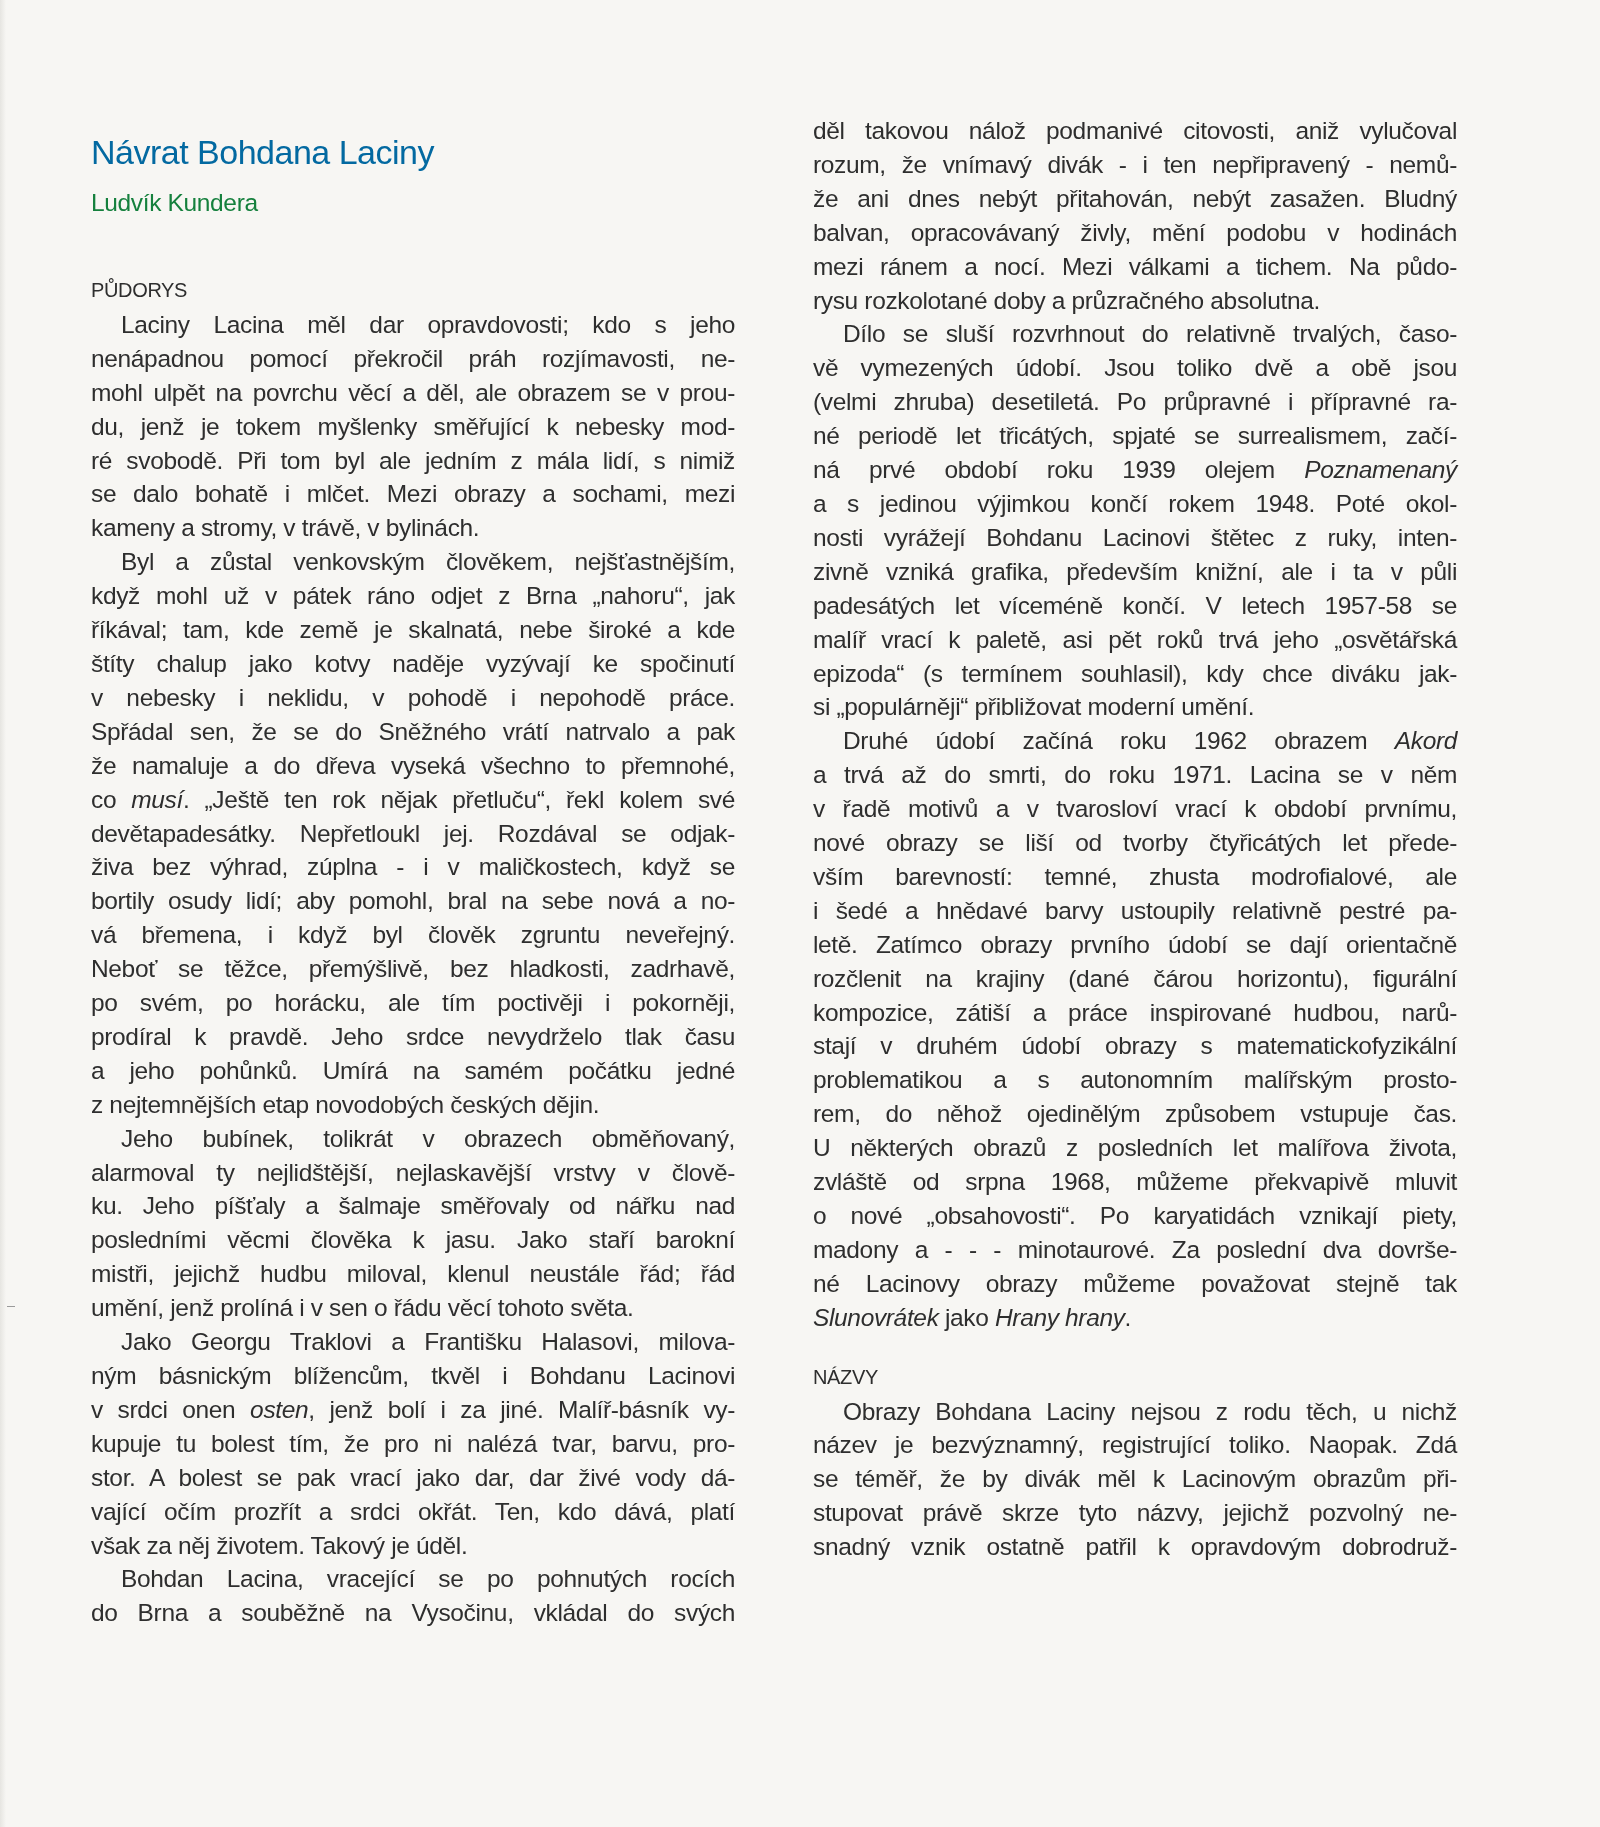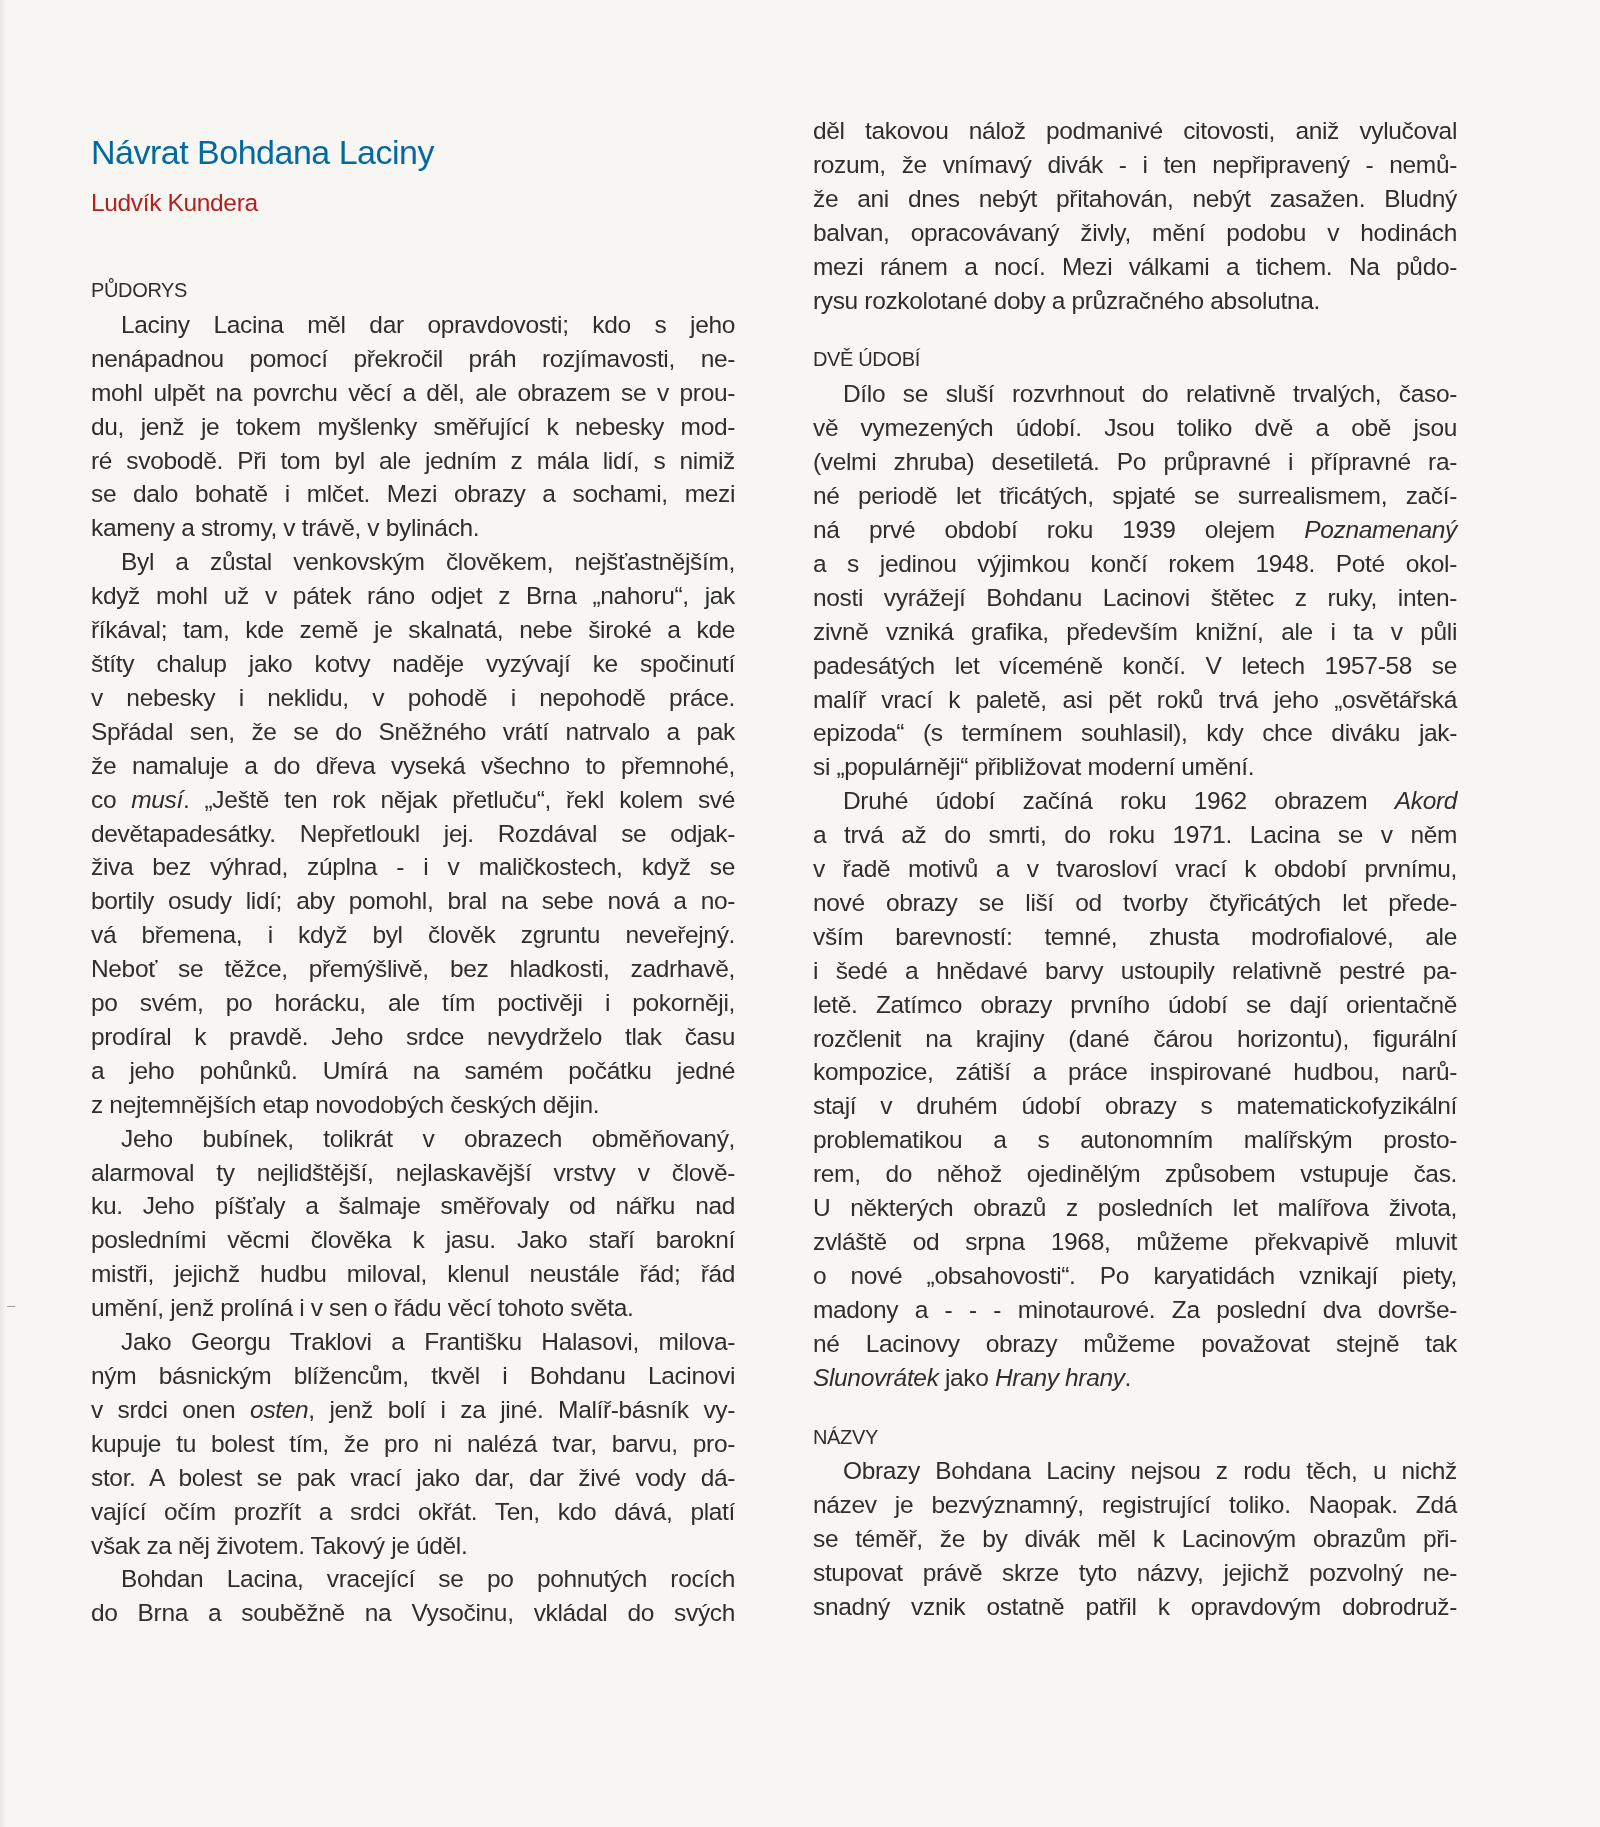--- a/index.html
+++ b/index.html
@@ -22,21 +22,21 @@
     font-size: 24.5px;
     line-height: 33.9px;
     letter-spacing: -0.35px;
   }
   .col-left { left: 91px; top: 132px; }
   .col-right { left: 813px; top: 114px; }
   .title {
     font-size: 34px; line-height: 40px; letter-spacing: -0.5px;
     margin: 0 0 16px 0; font-weight: normal; color: #0369a1;
   }
-  .author { font-size: 24.5px; line-height: 30px; margin: 0 0 56px 0; color: #b91c1c; }
+  .author { font-size: 24.5px; line-height: 30px; margin: 0 0 56px 0; color: #15803d; }
   .heading { margin: 0; font-weight: normal; font-size: 20px; line-height: 33.9px; }
   .heading.spaced { margin-top: 26px; }
   .para { margin: 0; }
   .line { display: block; white-space: nowrap; text-align: justify; text-align-last: justify; }
   .line.last { text-align-last: left; }
   .line.indent { padding-left: 30px; }
   .ital { font-style: italic; }
   .margin-mark {
     position: absolute; left: 7px; top: 1306px; width: 8px; height: 1px; background: #9a9a9a;
   }
@@ -111,21 +111,20 @@
 <div class="col col-right">
   <p class="para">
     <span class="line">děl takovou nálož podmanivé citovosti, aniž vylučoval</span>
     <span class="line">rozum, že vnímavý divák - i ten nepřipravený - nemů-</span>
     <span class="line">že ani dnes nebýt přitahován, nebýt zasažen. Bludný</span>
     <span class="line">balvan, opracovávaný živly, mění podobu v hodinách</span>
     <span class="line">mezi ránem a nocí. Mezi válkami a tichem. Na půdo-</span>
     <span class="line last">rysu rozkolotané doby a průzračného absolutna.</span>
   </p>
 
-  <h2 class="heading spaced">DVĚ ÚDOBÍ</h2>
 
   <p class="para">
     <span class="line indent">Dílo se sluší rozvrhnout do relativně trvalých, časo-</span>
     <span class="line">vě vymezených údobí. Jsou toliko dvě a obě jsou</span>
     <span class="line">(velmi zhruba) desetiletá. Po průpravné i přípravné ra-</span>
     <span class="line">né periodě let třicátých, spjaté se surrealismem, začí-</span>
     <span class="line"><span>ná prvé období roku 1939 olejem </span><span class="ital">Poznamenaný</span></span>
     <span class="line">a s jedinou výjimkou končí rokem 1948. Poté okol-</span>
     <span class="line">nosti vyrážejí Bohdanu Lacinovi štětec z ruky, inten-</span>
     <span class="line">zivně vzniká grafika, především knižní, ale i ta v půli</span>

